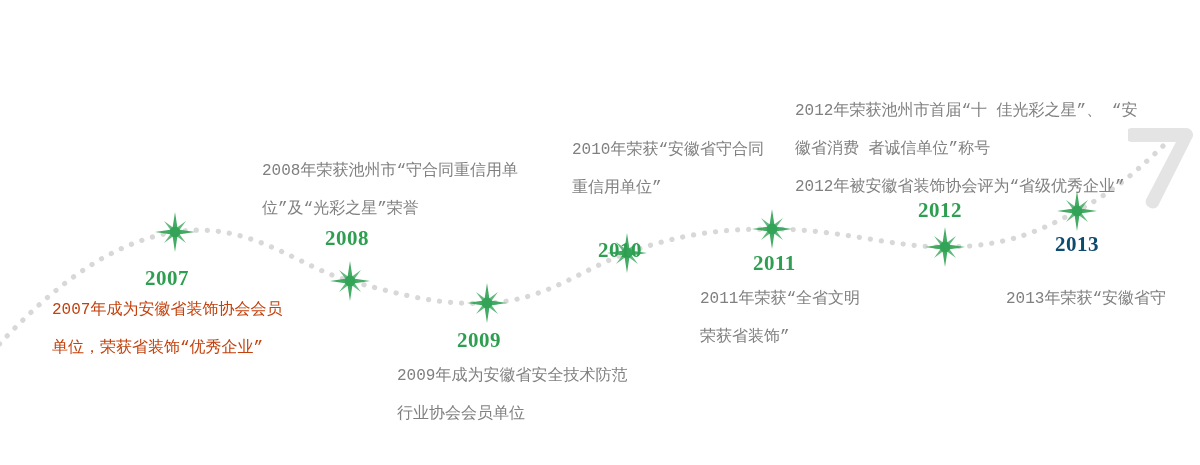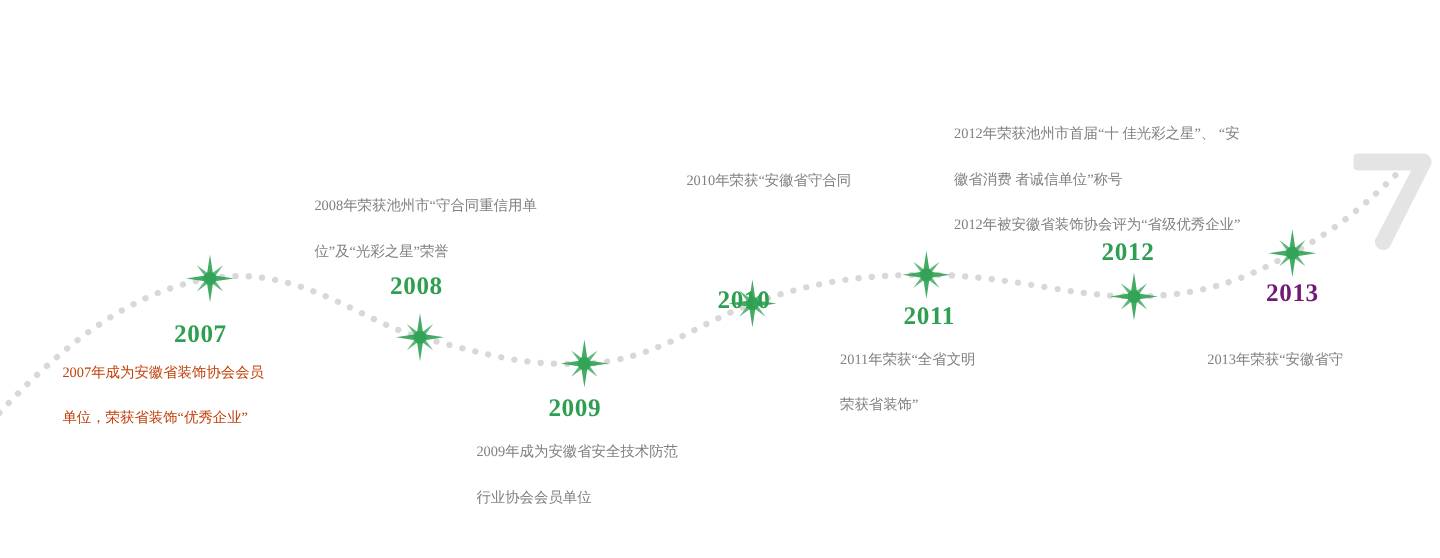--- a/index.html
+++ b/index.html
@@ -52,22 +52,22 @@
     font-family: "Liberation Serif", serif;
     font-weight: bold;
     font-size: 21px;
     color: #2e9e50;
     letter-spacing: 0.5px;
     white-space: nowrap;
     line-height: 1;
   }
   .desc {
     position: absolute;
-    font-family: Liberation Serif, serif;
-    font-size: 12px;
+    font-family: Liberation Mono, monospace;
+    font-size: 16px;
     color: #808080;
     line-height: 38px;
     white-space: nowrap;
   }
   .desc div { white-space: nowrap; }
 </style>
 </head>
 <body>
 
 <div id="stage">
@@ -152,20 +152,21 @@
           <path d="M 21 17.9 L 1 21.000000000000004 L 21 24.1 Z" fill="#33a457" opacity="0.92"></path>
           <path d="M 22.697056274847714 19.302943725152286 L 10.03984489160851 10.039844891608514 L 19.302943725152286 22.697056274847714 Z" fill="#33a457" opacity="0.78"></path>
           <path d="M 24.1 21 L 20.999999999999996 1 L 17.9 21 Z" fill="#33a457" opacity="0.92"></path>
           <path d="M 22.697056274847714 22.697056274847714 L 31.960155108391483 10.03984489160851 L 19.302943725152286 19.302943725152286 Z" fill="#33a457" opacity="0.78"></path>
           <circle cx="21" cy="21" r="5.4" fill="#33a457"></circle>
         </svg>
       </div>
       <div class="year" style="left: 598px; top: 208px; color: rgb(46, 158, 80); margin-top: 32px;">2010</div>
       <div class="desc" style="left: 556px; top: 131px; color: rgb(128, 128, 128); margin-left: 16px;">
         <div>2010年荣获“安徽省守合同</div>
+        <div>重信用单位”</div>
       </div>
       <div class="node" style="left: 772px; top: 229px;">
         <svg viewBox="0 0 42 42" class="burst">
           <path d="M 21 24.1 L 41 21 L 21 17.9 Z" fill="#33a457" opacity="0.92"></path>
           <path d="M 19.302943725152286 22.697056274847714 L 31.96015510839149 31.960155108391486 L 22.697056274847714 19.302943725152286 Z" fill="#33a457" opacity="0.78"></path>
           <path d="M 17.9 21 L 21 41 L 24.1 21 Z" fill="#33a457" opacity="0.92"></path>
           <path d="M 19.302943725152286 19.302943725152286 L 10.039844891608514 31.96015510839149 L 22.697056274847714 22.697056274847714 Z" fill="#33a457" opacity="0.78"></path>
           <path d="M 21 17.9 L 1 21.000000000000004 L 21 24.1 Z" fill="#33a457" opacity="0.92"></path>
           <path d="M 22.697056274847714 19.302943725152286 L 10.03984489160851 10.039844891608514 L 19.302943725152286 22.697056274847714 Z" fill="#33a457" opacity="0.78"></path>
           <path d="M 24.1 21 L 20.999999999999996 1 L 17.9 21 Z" fill="#33a457" opacity="0.92"></path>
@@ -203,19 +204,19 @@
           <path d="M 19.302943725152286 22.697056274847714 L 31.96015510839149 31.960155108391486 L 22.697056274847714 19.302943725152286 Z" fill="#33a457" opacity="0.78"></path>
           <path d="M 17.9 21 L 21 41 L 24.1 21 Z" fill="#33a457" opacity="0.92"></path>
           <path d="M 19.302943725152286 19.302943725152286 L 10.039844891608514 31.96015510839149 L 22.697056274847714 22.697056274847714 Z" fill="#33a457" opacity="0.78"></path>
           <path d="M 21 17.9 L 1 21.000000000000004 L 21 24.1 Z" fill="#33a457" opacity="0.92"></path>
           <path d="M 22.697056274847714 19.302943725152286 L 10.03984489160851 10.039844891608514 L 19.302943725152286 22.697056274847714 Z" fill="#33a457" opacity="0.78"></path>
           <path d="M 24.1 21 L 20.999999999999996 1 L 17.9 21 Z" fill="#33a457" opacity="0.92"></path>
           <path d="M 22.697056274847714 22.697056274847714 L 31.960155108391483 10.03984489160851 L 19.302943725152286 19.302943725152286 Z" fill="#33a457" opacity="0.78"></path>
           <circle cx="21" cy="21" r="5.4" fill="#33a457"></circle>
         </svg>
       </div>
-      <div class="year" style="left: 1055px; top: 234px; color: #701a75;">2013</div>
+      <div class="year" style="left: 1055px; top: 234px; color: #0c4a6e;">2013</div>
       <div class="desc" style="left: 1006px; top: 280px; color: rgb(128, 128, 128);">
         <div>2013年荣获“安徽省守</div>
       </div>
     </div>
 
 </div>
 
 </body></html>

